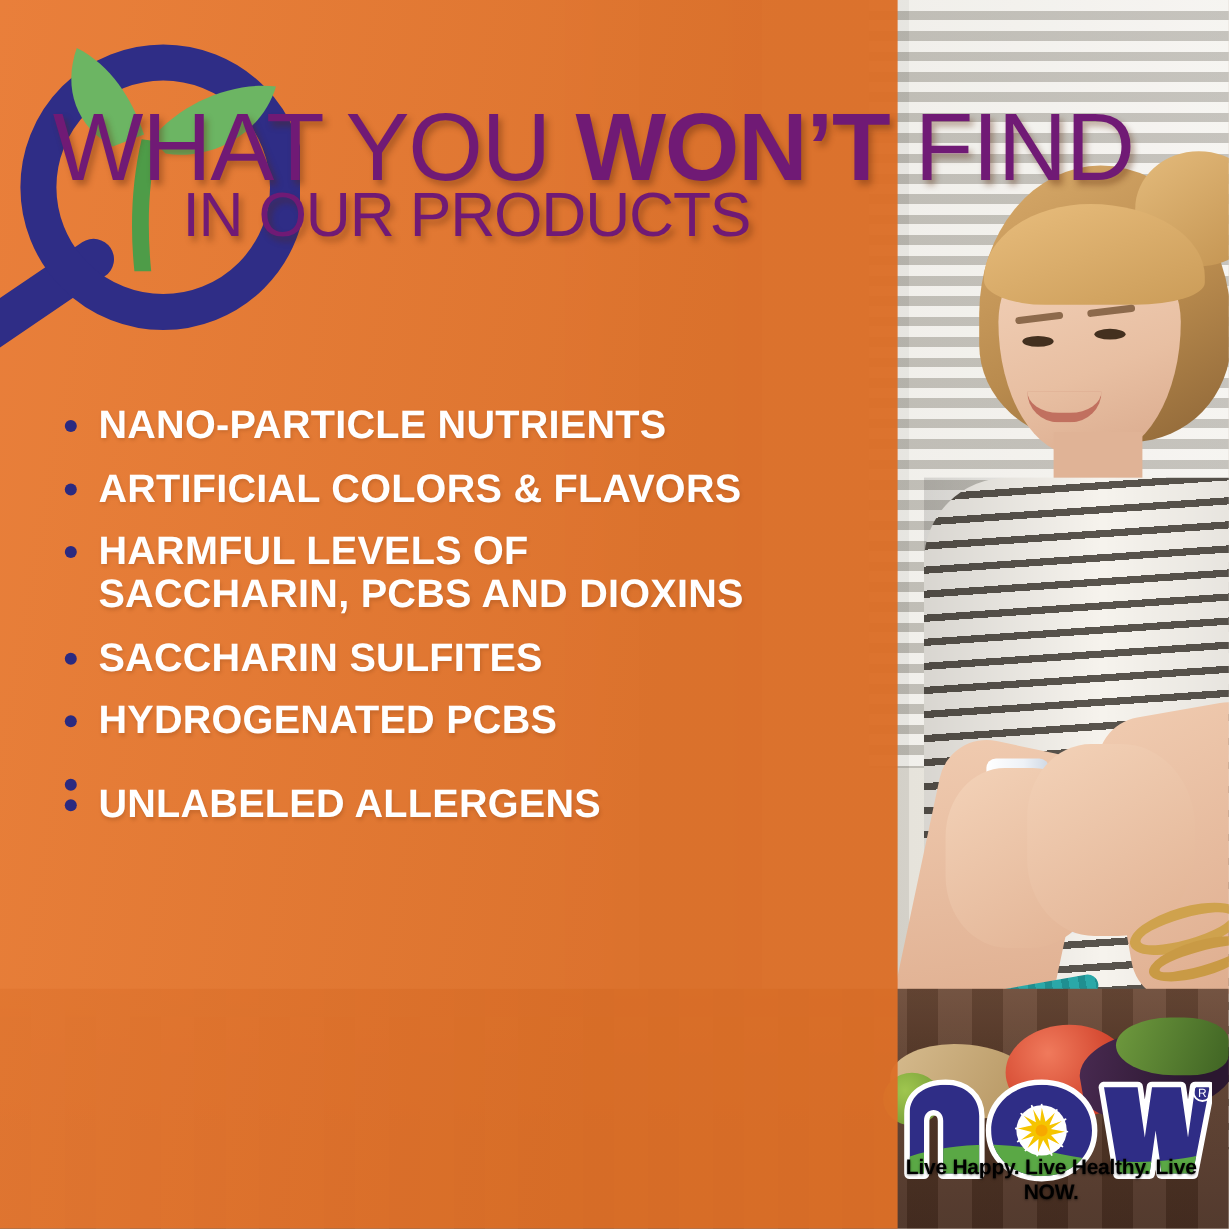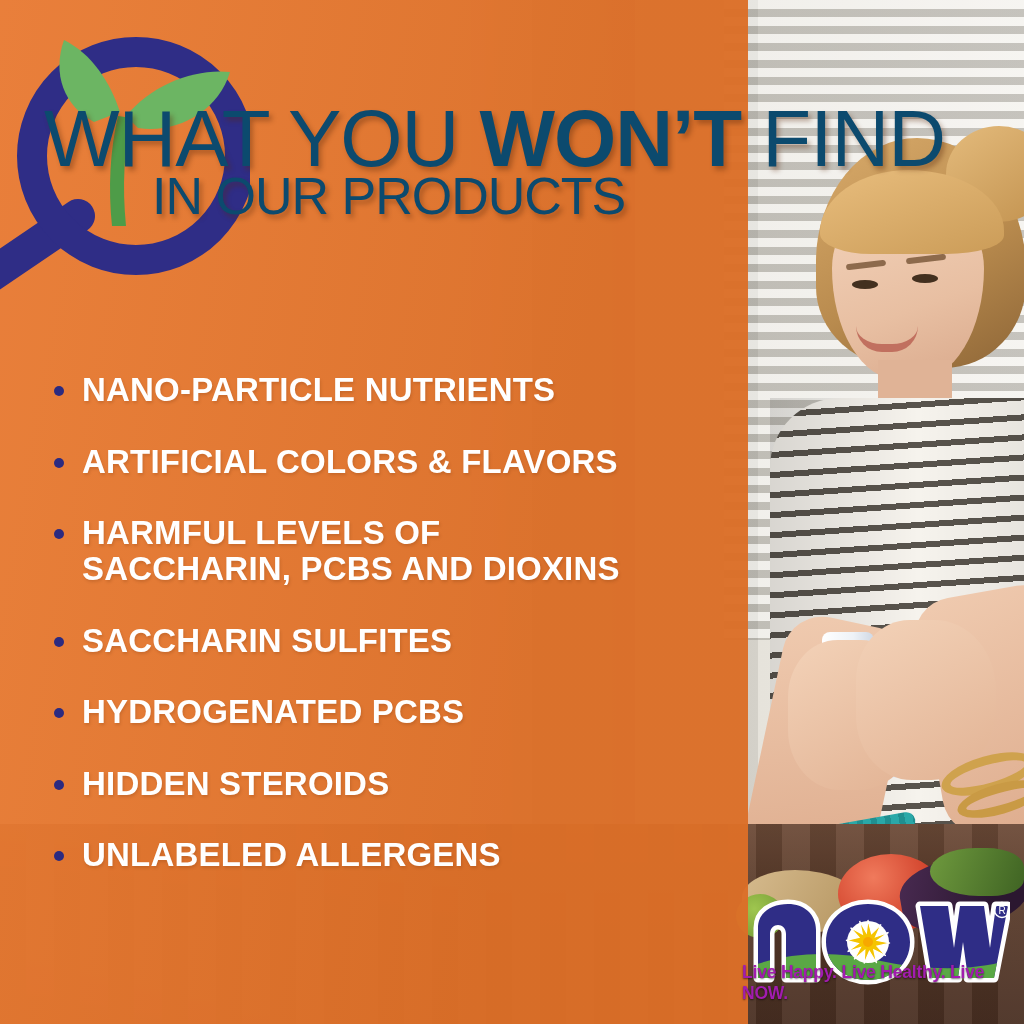--- a/index.html
+++ b/index.html
@@ -179,22 +179,22 @@
   .orange-panel::after{
     content:""; position:absolute; inset:0;
     background:linear-gradient(100deg, rgba(255,255,255,.05), rgba(0,0,0,.05) 70%);
   }
 
   
   .magnifier { position:absolute; left:-40px; top:20px; width:290px; height:280px; }
 
   
   .headline {
-    position:absolute; left:44px; top:104px; width:930px;
-    color:#0c4a6e;
+    position:absolute; left:44px; top:88px; width:930px;
+    color:#701a75;
     text-shadow:3px 4px 5px rgba(90,40,10,.38);
     letter-spacing:-1px;
     line-height:.88;
   }
   .hl-line {
     display:block;
     font-size:80px;
     font-weight:400;
     white-space:nowrap;
   }
@@ -204,21 +204,20 @@
   
   .bullet-list {
     position:absolute; left:44px; top:336px; width:700px;
   }
   .bullet-item {
     position:relative;
     display:flex;
     align-items:center;
     margin-bottom:17px;
     padding-left:38px;
-    margin-top:36px;
   }
   .bullet-dot {
     position:absolute; left:10px; top:14px;
     width:10px; height:10px; border-radius:50%;
     background:#2b2a80;
   }
   .bullet-text {
     color:#ffffff;
     font-size:33px;
     font-weight:700;
@@ -227,22 +226,22 @@
     text-shadow:1px 2px 3px rgba(110,50,12,.22);
     white-space:pre-line;
   }
 
   
   .now-logo {
     position:absolute; left:742px; top:898px; width:268px; height:102px;
   }
   .logo-tagline {
     position:absolute; left:742px; top:962px; width:268px;
-    text-align:left;
-    color:#a21caf;
+    text-align:center;
+    color:#000000;
     font-size:17.5px;
     font-weight:700;
     letter-spacing:-.2px;
     text-shadow:0 1px 2px rgba(0,0,0,.55);
   }
 </style>
 </head>
 <body>
 
 <div class="canvas">
@@ -328,21 +327,20 @@
     <li class="bullet-item">
       <span class="bullet-dot"></span>
       <span class="bullet-text">SACCHARIN SULFITES</span>
     </li>
     <li class="bullet-item">
       <span class="bullet-dot"></span>
       <span class="bullet-text">HYDROGENATED PCBS</span>
     </li>
     <li class="bullet-item">
       <span class="bullet-dot"></span>
-      <span class="bullet-text">HIDDEN STEROIDS</span>
     </li>
     <li class="bullet-item">
       <span class="bullet-dot"></span>
       <span class="bullet-text">UNLABELED ALLERGENS</span>
     </li>
   </ul>
 
   <div class="now-logo">
     <svg width="268" height="102" viewBox="0 0 268 102" aria-hidden="true">
       <defs>

